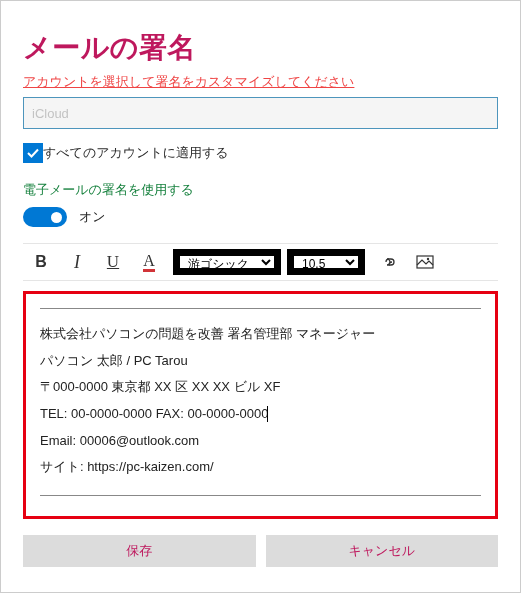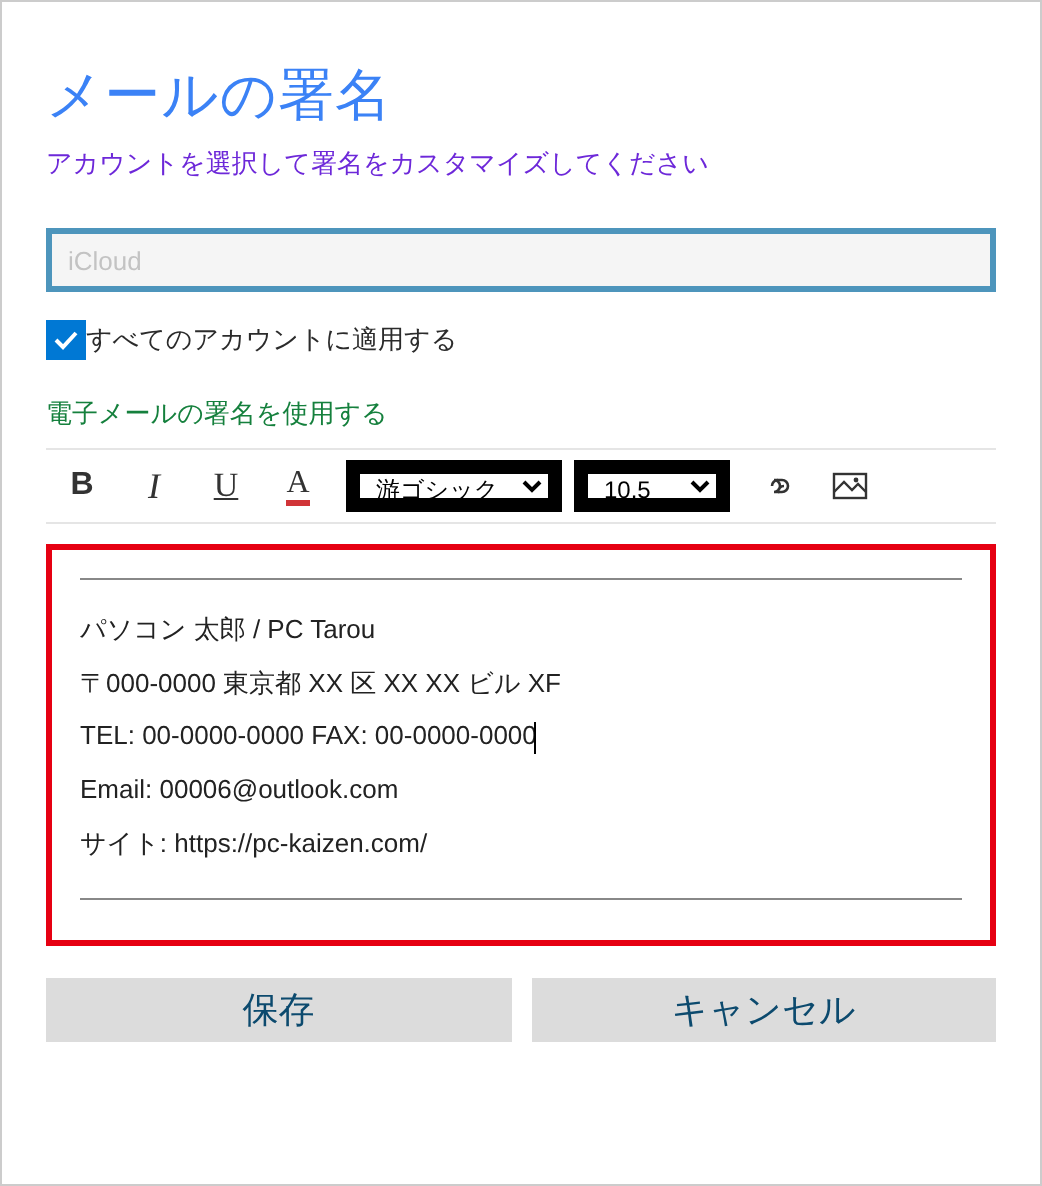--- a/index.html
+++ b/index.html
@@ -13,34 +13,35 @@
     overflow: hidden;
     border: 1px solid #ccc;
   }
   .panel {
     padding: 20px 22px 0 22px;
     position: relative;
     height: 100%;
   }
   .title {
     font-size: 28px;
-    font-weight: 400;
+    font-weight: 700;
     margin: 8px 0 6px 0;
-    color: #3b82f6;
+    color: #be185d;
     letter-spacing: 0.5px;
   }
   .subtitle {
     font-size: 13px;
-    color: #6d28d9;
-    margin-bottom: 23px;
+    color: #ef4444;
+    margin-bottom: 6px;
+    text-decoration: underline;
   }
   .account-select {
     width: 100%;
     height: 32px;
-    border: 3px solid #0369a1;
+    border: 1px solid #0369a1;
     background: #f2f2f2;
     color: #aaa;
     font-size: 13px;
     padding: 0 8px;
     margin-bottom: 14px;
     appearance: none;
   }
   .checkbox-row {
     display: flex;
     align-items: center;
@@ -158,22 +159,22 @@
   }
   .footer {
     display: flex;
     gap: 10px;
   }
   .footer button {
     flex: 1;
     height: 32px;
     background: #dcdcdc;
     border: none;
-    font-size: 18px;
-    color: #0c4a6e;
+    font-size: 13px;
+    color: #be185d;
     cursor: pointer;
     font-family: inherit;
   }
 </style>
 </head>
 <body>
 
 <div class="panel">
 
   <h1 class="title">メールの署名</h1>
@@ -187,20 +188,24 @@
     <div class="checkbox">
       <svg width="14" height="14" viewBox="0 0 14 14">
         <path d="M2 7 L5.5 10.5 L12 3.5" stroke="#fff" stroke-width="2" fill="none"></path>
       </svg>
     </div>
     <span>すべてのアカウントに適用する</span>
   </div>
 
   <div class="toggle-label">電子メールの署名を使用する</div>
 
+  <div class="toggle-row">
+    <div class="toggle"></div>
+    <span>オン</span>
+  </div>
 
   <div class="toolbar">
     <div class="tool-btn bold">B</div>
     <div class="tool-btn italic">I</div>
     <div class="tool-btn underline">U</div>
     <div class="tool-btn fontcolor">
       <span class="letter">A</span>
     </div>
     <select class="font-select family">
       <option>游ゴシック</option>
@@ -219,21 +224,21 @@
       <svg width="18" height="14" viewBox="0 0 18 14">
         <rect x="1" y="1" width="16" height="12" stroke="#333" stroke-width="1.2" fill="none"></rect>
         <path d="M1 10 L6 5 L10 9 L13 6 L17 10" stroke="#333" stroke-width="1.2" fill="none"></path>
         <circle cx="12" cy="4" r="1.2" fill="#333"></circle>
       </svg>
     </div>
   </div>
 
   <div class="sig-box-wrap">
     <hr class="sig-hr">
-    <div class="sig-content" id="sig-content"><div>パソコン 太郎 / PC Tarou</div><div>〒000-0000 東京都 XX 区 XX XX ビル XF</div><div>TEL: 00-0000-0000 FAX: 00-0000-0000<span class="caret"></span></div><div>Email: 00006@outlook.com</div><div>サイト: https://pc-kaizen.com/</div></div>
+    <div class="sig-content" id="sig-content"><div>株式会社パソコンの問題を改善 署名管理部 マネージャー</div><div>パソコン 太郎 / PC Tarou</div><div>〒000-0000 東京都 XX 区 XX XX ビル XF</div><div>TEL: 00-0000-0000 FAX: 00-0000-0000<span class="caret"></span></div><div>Email: 00006@outlook.com</div><div>サイト: https://pc-kaizen.com/</div></div>
     <hr class="sig-hr bottom">
   </div>
 
   <div class="footer">
     <button>保存</button>
     <button>キャンセル</button>
   </div>
 
 </div>
 

